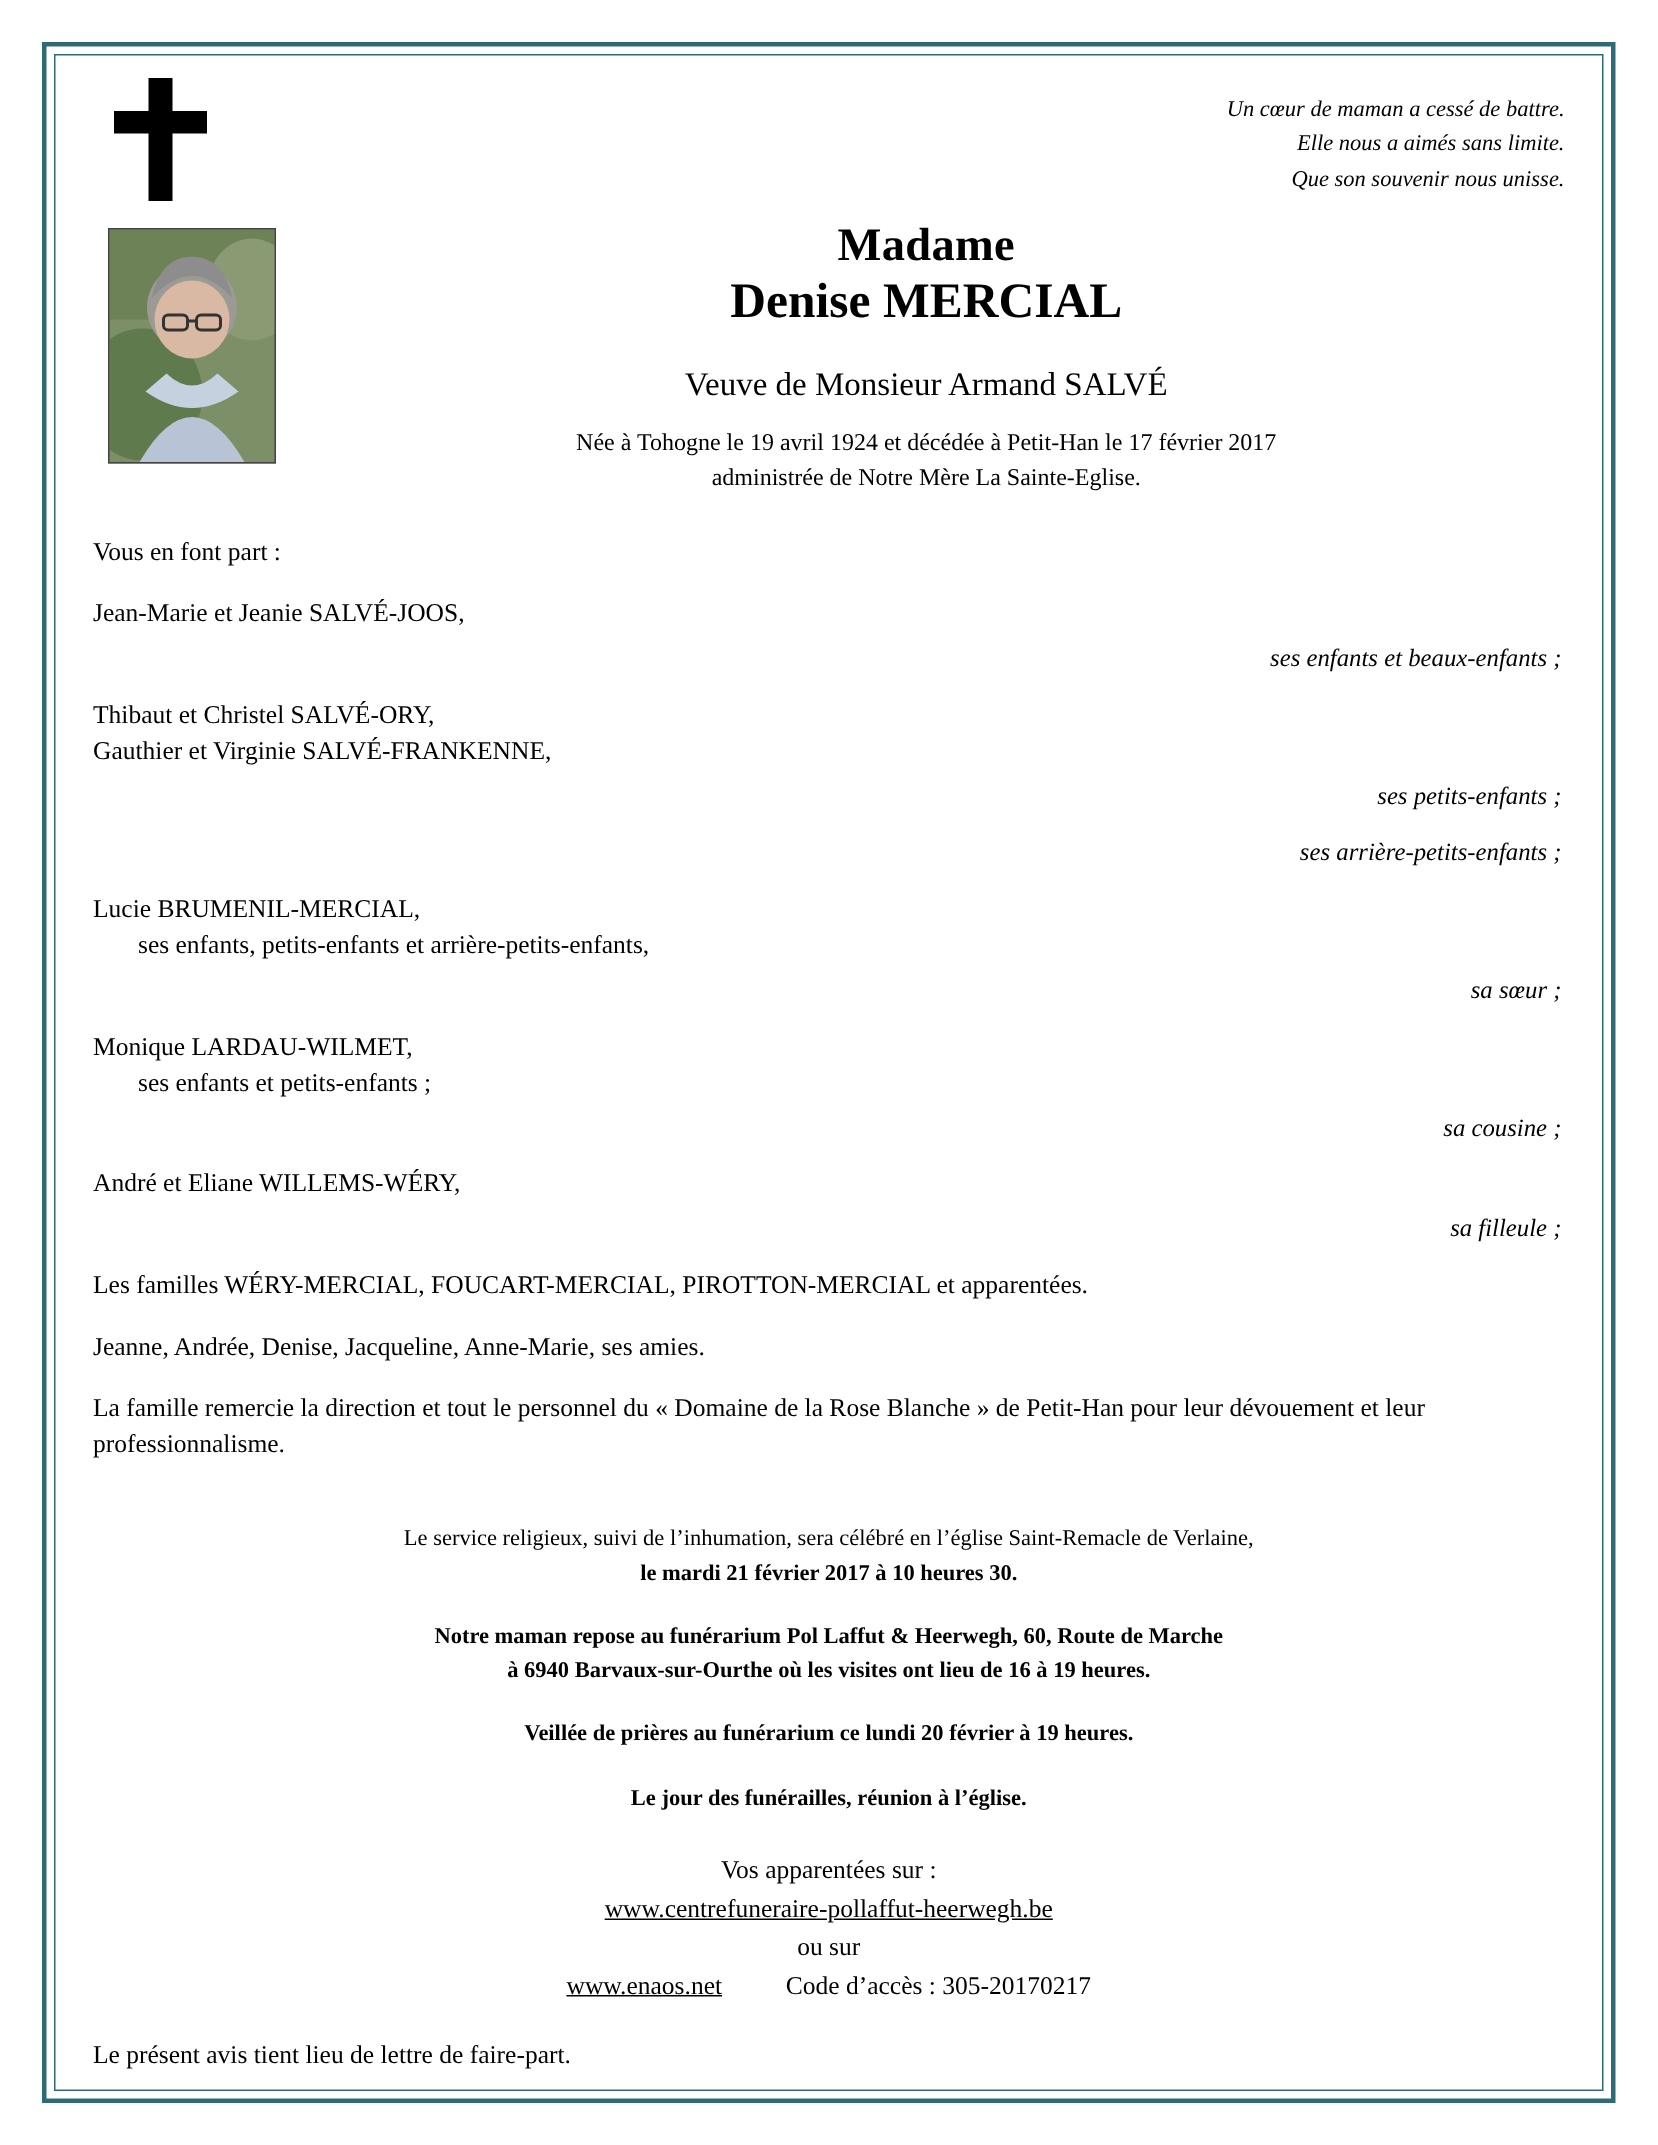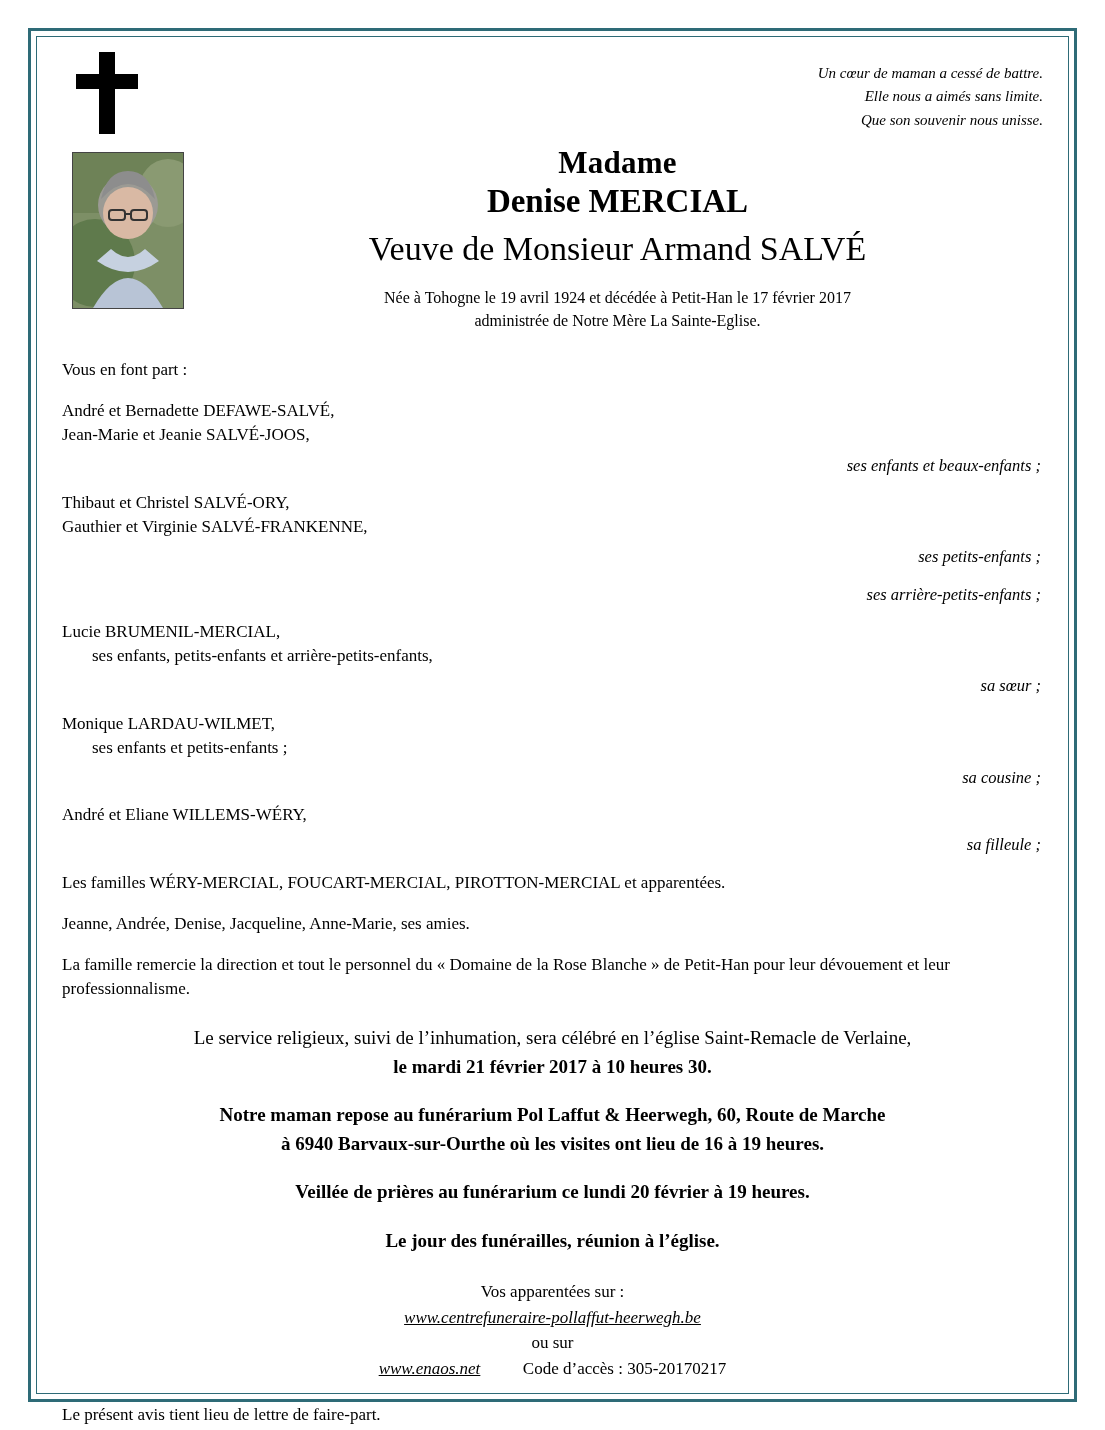--- a/index.html
+++ b/index.html
@@ -93,23 +93,23 @@
     font-weight: bold;
     line-height: 1.22;
     letter-spacing: 0.2px;
   }
   .name-main {
     font-size: 33px;
     font-weight: bold;
     line-height: 1.18;
   }
   .name-spouse {
-    font-size: 34px;
+    font-size: 22px;
     line-height: 1.5;
-    margin-top: 2px;
+    margin-top: 18px;
   }
   .birth-line {
     font-size: 16px;
     line-height: 1.45;
     margin-top: 12px;
   }
   .body-text {
     font-size: 17px;
     line-height: 1.42;
     margin-top: 26px;
@@ -133,35 +133,34 @@
     font-style: italic;
     font-size: 16.5px;
     margin-top: 6px;
     margin-bottom: 14px;
     padding-right: 2px;
   }
   .bold {
     font-weight: bold;
   }
   .service {
-    margin-top: 23px;
-    font-size: 19px;
+    margin-top: 40px;
+    font-size: 15px;
     line-height: 1.5;
   }
   .service .line { text-align:center; }
   .blockgap { margin-top: 20px; }
   .condol {
     margin-top: 24px;
     text-align: center;
     font-size: 17px;
     line-height: 1.5;
   }
   .link {
     text-decoration: underline;
-    font-style: italic;
   }
   .code-row {
     display: inline-block;
   }
   .code-row .sep { display:inline-block; width: 34px; }
   .final-note {
     margin-top: 22px;
     font-size: 17px;
   }
 </style>
@@ -213,21 +212,20 @@
         <div class="birth-line" style="margin-top:0">administrée de Notre Mère La Sainte-Eglise.</div>
       </div>
     </div>
 
     <div class="body-text">
 
       <div class="para">Vous en font part :</div>
 
       <div class="rel-block">
         <div class="rel-names">
-          <div>André et Bernadette DEFAWE-SALVÉ,</div>
           <div>Jean-Marie et Jeanie SALVÉ-JOOS,</div>
         </div>
         <div class="rel-role">ses enfants et beaux-enfants ;</div>
       </div>
 
       <div class="rel-block">
         <div class="rel-names">
           <div>Thibaut et Christel SALVÉ-ORY,</div>
           <div>Gauthier et Virginie SALVÉ-FRANKENNE,</div>
         </div>

